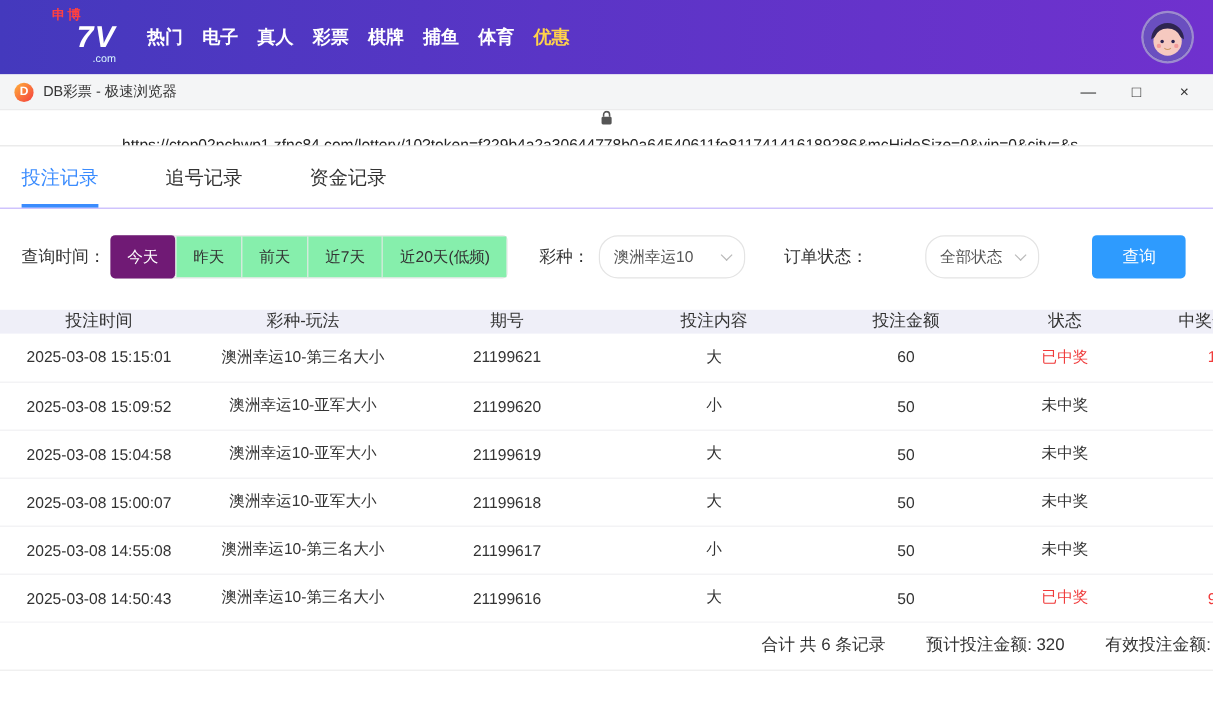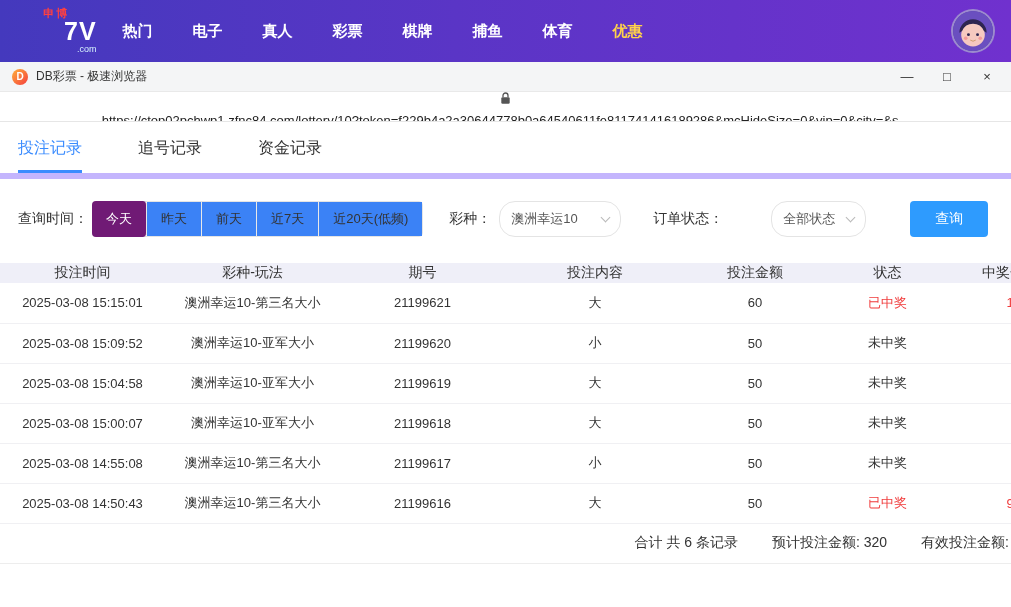--- a/index.html
+++ b/index.html
@@ -5,23 +5,23 @@
   * { margin:0; padding:0; box-sizing:border-box; }
   html,body { width:1011px; height:607px; overflow:hidden; background:#fff;
               font-family:"Liberation Sans", sans-serif; }
 
   
   .topnav { height:62px; background:linear-gradient(90deg,#4439bd 0%,#5a35c6 45%,#7031ce 100%);
             display:flex; align-items:center; padding:0 16px; }
   .logo { display:flex; flex-direction:column; align-items:center; line-height:1;
           margin-right:26px; cursor:pointer; min-width:54px; }
   .logo-top { color:#ff4040; font-size:11px; font-weight:bold; letter-spacing:2px; }
-  .logo-main { color:#fff; font-size:25px; font-weight:bold; letter-spacing:1px;margin-left:48px; }
+  .logo-main { color:#fff; font-size:25px; font-weight:bold; font-style:italic; letter-spacing:1px;margin-left:48px; }
   .logo-sub { color:#d9f6ff; font-size:9px; align-self:flex-end; margin-top:1px; }
-  .nav-items { display:flex; gap:40px; flex:1; }
+  .nav-items { display:flex; gap:16px; flex:1; }
   .nav-item { color:#fff; font-size:15px; font-weight:bold; text-decoration:none; cursor:pointer; }
   .nav-item.gold { color:#ffd24a; }
   .avatar { width:44px; height:44px; border-radius:50%; overflow:hidden; flex-shrink:0;
             border:2px solid rgba(255,255,255,.4); cursor:pointer; background:#5a3fae; }
   .avatar svg { display:block; }
 
   
   .titlebar { height:30px; background:#f4f5f6; display:flex; align-items:center;
               padding:0 12px; border-bottom:1px solid #e9e9e9; }
   .favicon { width:16px; height:16px; border-radius:50%; background:linear-gradient(135deg,#ffb03a,#f43d3d);
@@ -31,34 +31,34 @@
   .win-controls { display:flex; gap:24px; padding-right:4px; }
   .win-btn { font-size:13px; color:#333; cursor:pointer; width:16px; text-align:center; }
 
   
   .urlbar { height:30px; background:#fff; border-bottom:1px solid #e6e6e6;
             display:flex; align-items:center; padding:0 14px; gap:8px; cursor:text;flex-direction:column; }
   .lock { display:flex; align-items:center; }
   .url-text { font-size:13px; color:#222; white-space:nowrap; overflow:hidden; }
 
   
-  .tabs { display:flex; gap:56px; padding:16px 18px 0; border-bottom:6px solid #c4b5fd; }
+  .tabs { display:flex; gap:56px; padding:16px 18px 0; border-bottom:1px solid #c4b5fd; }
   .tab { font-size:16px; color:#333; padding-bottom:14px; cursor:pointer; position:relative; }
   .tab.active { color:#3b8cfe; }
   .tab.active::after { content:""; position:absolute; left:0; right:0; bottom:0;
                        height:3px; background:#3b8cfe; }
 
   
   .filters { display:flex; align-items:center; padding:22px 18px 0; }
   .flabel { font-size:14px; color:#333; white-space:nowrap; }
   .lbl-lottery { margin-left:26px; }
   .lbl-status  { margin-left:32px; }
   .segmented { display:flex; border:1px solid #e4e4e4; border-radius:4px; margin-left:4px; }
   .seg { font-size:13px; color:#333; padding:0 14px; line-height:34px; height:34px;
-         border-right:1px solid #e8e8e8; cursor:pointer; background:#3b82f6; white-space:nowrap; }
+         border-right:1px solid #e8e8e8; cursor:pointer; background:#86efac; white-space:nowrap; }
   .seg:last-child { border-right:none; }
   .seg.active { background:#701a75; color:#fff; border-radius:4px; margin:-1px 0 -1px -1px;
                 height:36px; line-height:36px; }
   .select { margin-left:8px; border:1px solid #e4e4e4; border-radius:16px; height:36px;
             display:flex; align-items:center; padding:0 11px; font-size:13px; color:#555;
             cursor:pointer; justify-content:space-between; background:#fff; }
   .select.wide  { min-width:122px; }
   .select.small { min-width:84px;margin-left:48px; }
   .chev { width:7px; height:7px; border-right:1px solid #b9b9b9; border-bottom:1px solid #b9b9b9;
           transform:rotate(45deg); margin:-3px 0 0 12px; }

